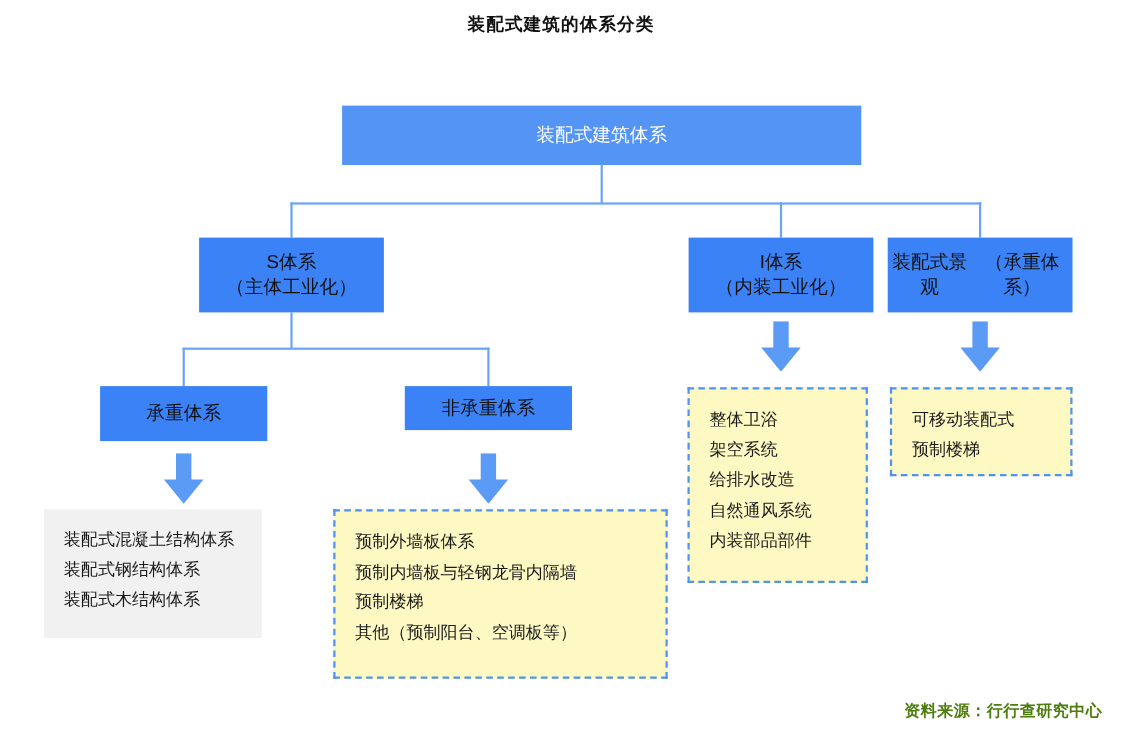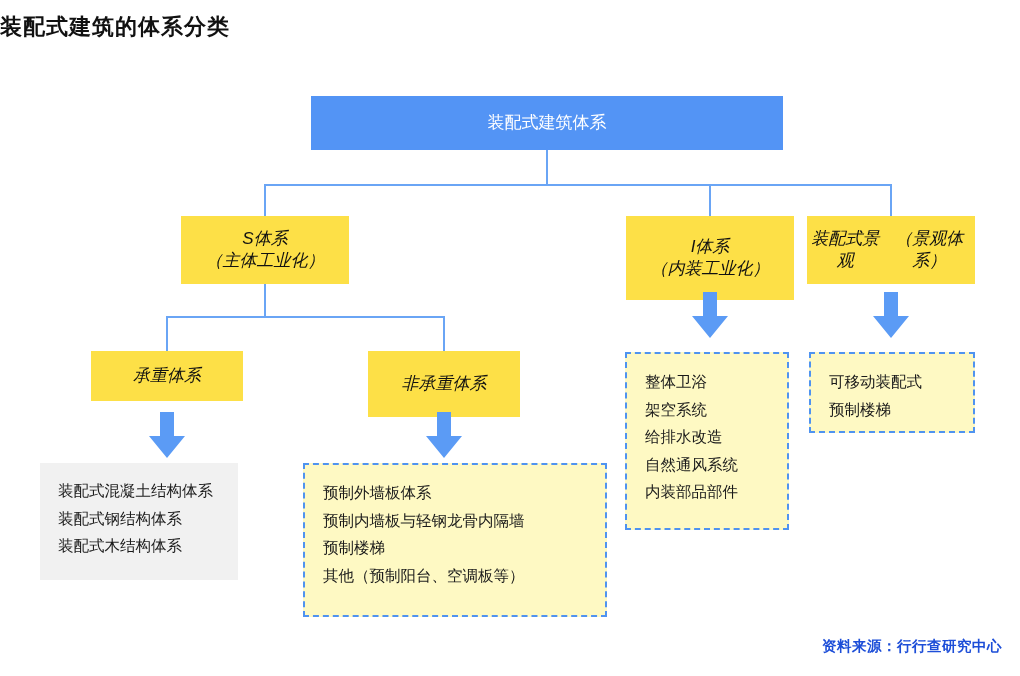--- a/index.html
+++ b/index.html
@@ -6,34 +6,34 @@
   body{
     width:1020px;height:676px;background:#ffffff;
     font-family:"Liberation Sans","DejaVu Sans",sans-serif;
     color:#1a1a1a;position:relative;overflow:hidden;
   }
   .canvas{position:absolute;left:0;top:0;width:1020px;height:676px;}
   .abs{position:absolute;box-sizing:border-box;}
 
   
   .title{
-    left:0;top:12px;width:1020px;
-    font-size:22px;font-weight:bold;color:#111111;letter-spacing:1px;
+    left:0;top:12px;width:1020px;text-align:center;
+    font-size:16px;font-weight:bold;color:#111111;letter-spacing:1px;
   }
 
   
   .node{
     display:flex;align-items:center;justify-content:center;
     text-align:center;line-height:1.28;
   }
   .node-root{
     background:#5394F5;color:#ffffff;font-size:17px;
   }
   .node-lvl2,.node-lvl3{
-    background:#fde047;color:#111111;font-size:17px;font-style:italic;
+    background:#3b82f6;color:#111111;font-size:17px;
   }
 
   
   .panel{padding:14px 18px 12px 18px;}
   .panel-gray{background:#F1F1F1;}
   .panel-dashed{
     background:#fef9c3;
     border:2px dashed #4F93F0;
   }
   .panel-line{
@@ -45,21 +45,21 @@
   .ln-v{width:2px;}
   .ln-h{height:2px;}
 
   
   .arrow{width:36px;}
   .arrow svg{display:block;}
 
   
   .source{
     right:18px;bottom:20px;font-size:14.5px;font-weight:bold;
-    color:#1d4ed8;letter-spacing:.5px;white-space:nowrap;
+    color:#4d7c0f;letter-spacing:.5px;white-space:nowrap;
   }
 </style>
 </head>
 <body>
 
 <div class="canvas">
 
   <div class="abs title">装配式建筑的体系分类</div>
 
   <div class="abs node node-root" style="left:311px;top:96px;width:472px;height:54px;justify-content:center;">
@@ -70,40 +70,40 @@
   <div class="abs ln ln-h" style="left:264px;top:184px;width:628px;height:2px;"></div>
   <div class="abs ln ln-v" style="left:264px;top:184px;width:2px;height:32px;"></div>
   <div class="abs ln ln-v" style="left:709px;top:184px;width:2px;height:32px;"></div>
   <div class="abs ln ln-v" style="left:890px;top:184px;width:2px;height:32px;"></div>
 
   <div class="abs node node-lvl2" style="left:181px;top:216px;width:168px;height:68px;flex-direction:column;">
     <span>S体系</span>
     <span>（主体工业化）</span>
   </div>
 
-  <div class="abs node node-lvl2" style="left:626px;top:216px;width:168px;height:84px;flex-direction:column;">
+  <div class="abs node node-lvl2" style="left:626px;top:216px;width:168px;height:68px;flex-direction:column;">
     <span>I体系</span>
     <span>（内装工业化）</span>
   </div>
 
   <div class="abs node node-lvl2" style="left:807px;top:216px;width:168px;height:68px;">
     <span>装配式景观</span>
-    <span>（景观体系）</span>
+    <span>（承重体系）</span>
   </div>
 
   <div class="abs ln ln-v" style="left:264px;top:284px;width:2px;height:33px;"></div>
   <div class="abs ln ln-h" style="left:166px;top:316px;width:279px;height:2px;"></div>
   <div class="abs ln ln-v" style="left:166px;top:316px;width:2px;height:35px;"></div>
   <div class="abs ln ln-v" style="left:443px;top:316px;width:2px;height:35px;"></div>
 
   <div class="abs node node-lvl3" style="left:91px;top:351px;width:152px;height:50px;">
     <span>承重体系</span>
   </div>
 
-  <div class="abs node node-lvl3" style="left:368px;top:351px;width:152px;height:66px;">
+  <div class="abs node node-lvl3" style="left:368px;top:351px;width:152px;height:40px;">
     <span>非承重体系</span>
   </div>
 
   <div class="abs arrow" style="left:149px;top:412px;">
     <svg width="36" height="46" viewBox="0 0 36 46" aria-hidden="true">
       <polygon points="11,0 25,0 25,24 36,24 18,46 0,24 11,24" fill="#5B9BF5"></polygon>
     </svg>
   </div>
 
   <div class="abs arrow" style="left:426px;top:412px;">

